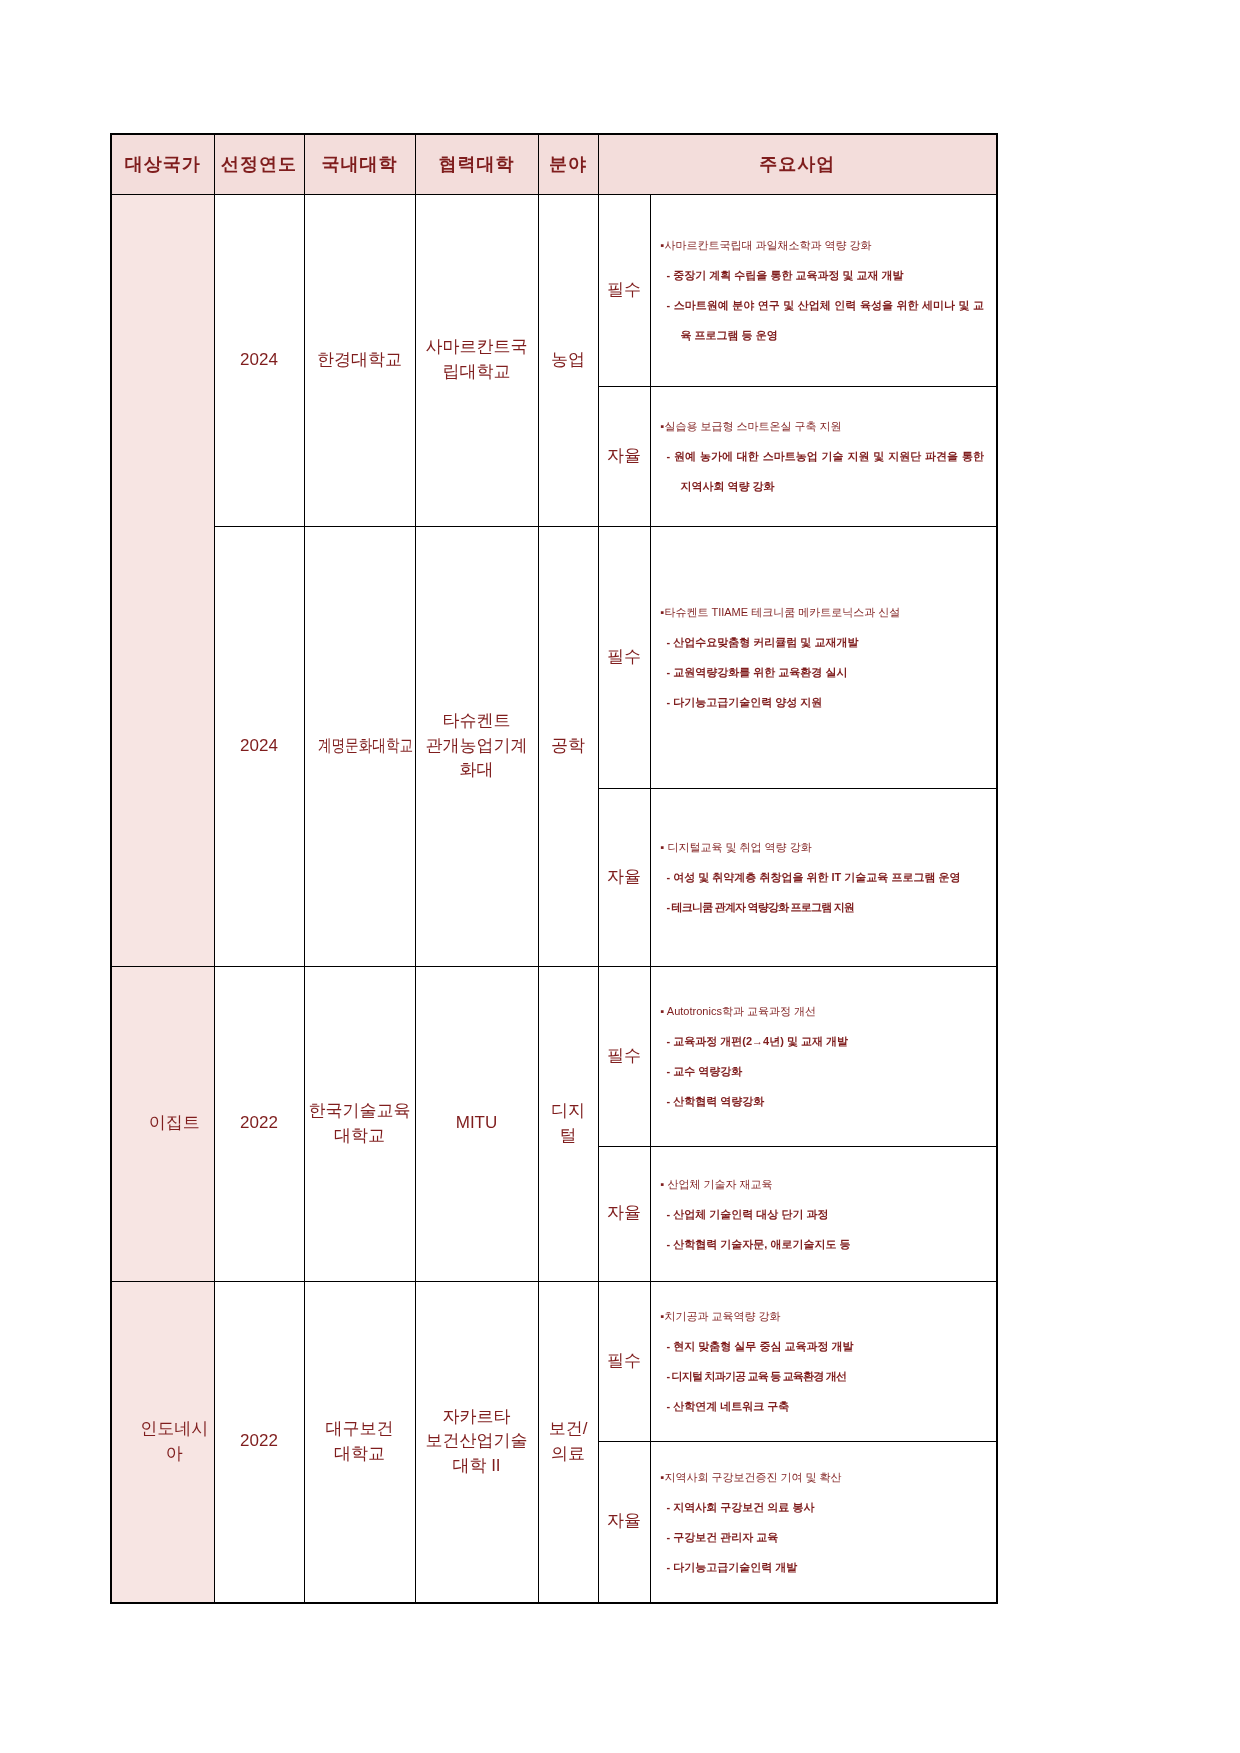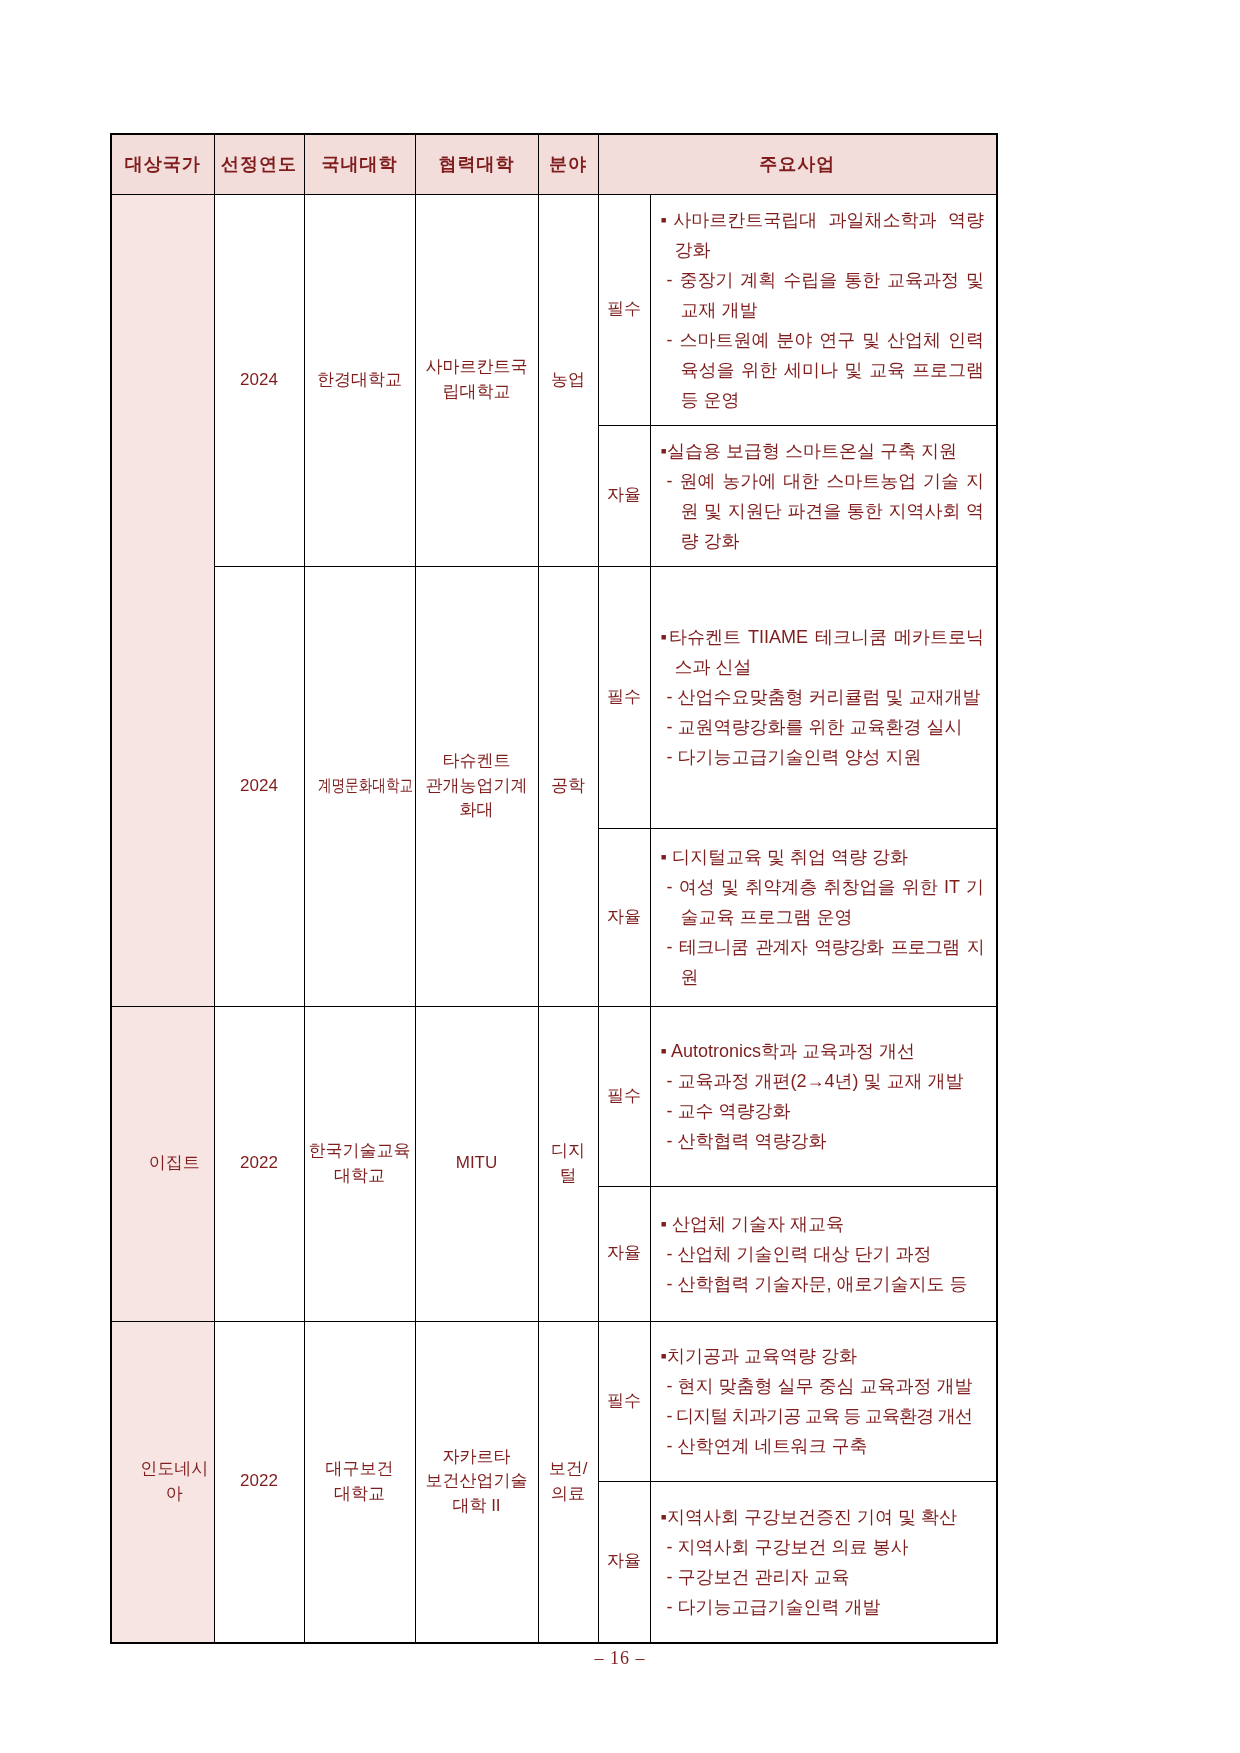--- a/index.html
+++ b/index.html
@@ -35,25 +35,25 @@
   }
   td.country { background:#F7E5E3;padding-left:24px; }
   td.prewrap { white-space:pre-line; }
   td.cat { font-size:17px; }
   td.content {
     text-align:left;
     padding:10px 12px 10px 10px;
   }
   .li {
     text-align:justify;
-    font-size:18px;
+    font-size:11px;
     line-height:30px;
   }
   .li.h { padding-left:14px; text-indent:-14px; }
-  .li.s { padding-left:20px; text-indent:-14px; }
+  .li.s { padding-left:20px; text-indent:-14px;font-weight:bold; }
   .tight { letter-spacing:-0.8px; }
   .squeeze {
     display:inline-block;
     white-space:nowrap;
     transform:scaleX(0.8);
     transform-origin:50% 50%;
   }
   .footer {
     position:absolute; left:0; right:0; top:1648px;
     text-align:center;
@@ -187,15 +187,14 @@
         <div class="li h">▪지역사회 구강보건증진 기여 및 확산</div>
         <div class="li s">- 지역사회 구강보건 의료 봉사</div>
         <div class="li s">- 구강보건 관리자 교육</div>
         <div class="li s">- 다기능고급기술인력 개발</div>
       </td>
     </tr>
 
   </tbody>
     </table>
 
-  <div class="footer">– 16 –</div>
 
 </div>
 
 </body></html>

